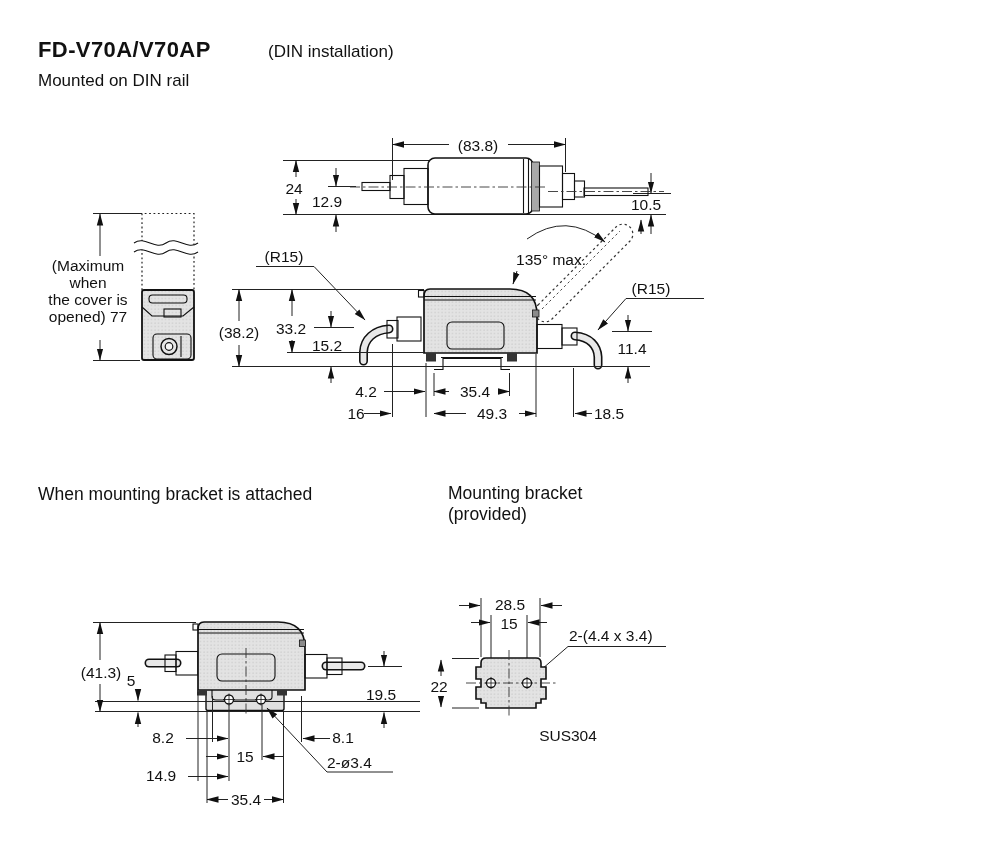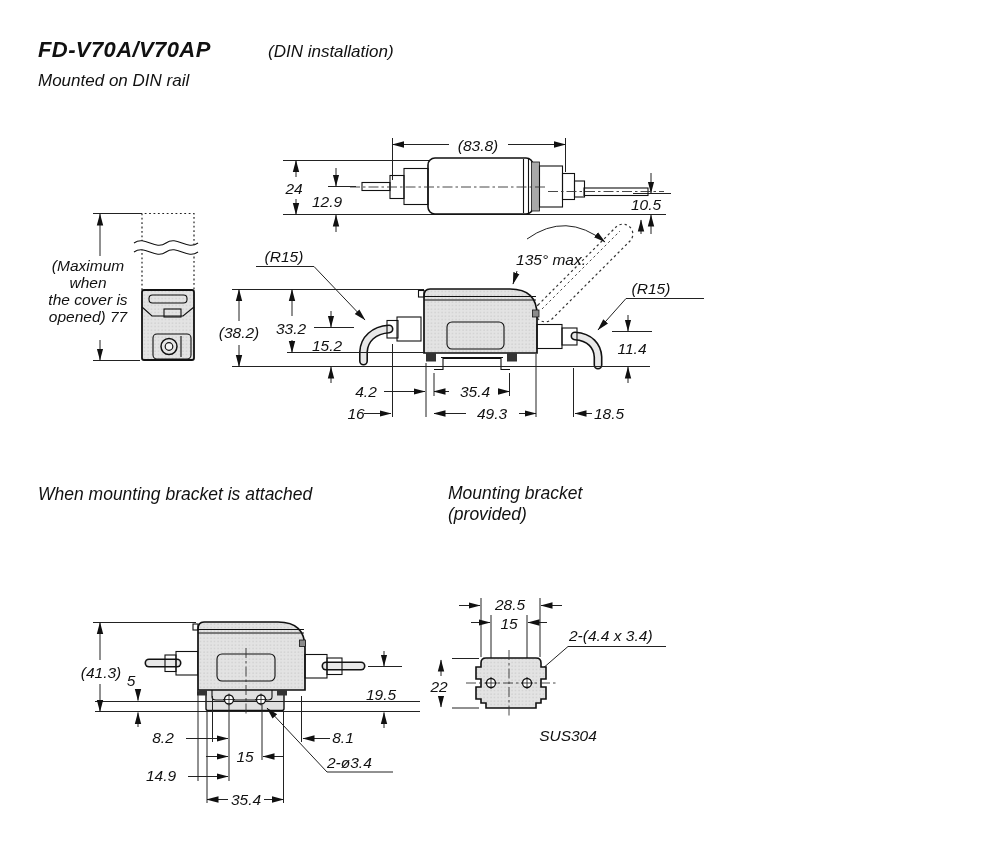--- a/index.html
+++ b/index.html
@@ -1,17 +1,17 @@
 <!DOCTYPE html>
 <html><head>
 <meta charset="utf-8">
 <style>
   html,body{margin:0;padding:0;background:#fff;}
   .page{position:relative;width:907px;height:850px;background:#fff;overflow:hidden;
-        font-family:"Liberation Sans", sans-serif;font-style:italic;}
+        font-family:"Liberation Sans", sans-serif;}
   svg{display:block}
   text{fill:#111;font-family:"Liberation Sans", sans-serif;}
   .t-model{font-size:22px;font-weight:bold;letter-spacing:.4px;}
   .t-label{font-size:17px;}
   .t-cap{font-size:17.5px;}
   .t-dim{font-size:15.5px;}
   .mid{text-anchor:middle;}
   .dl{stroke:#222;stroke-width:1;fill:none;}      
   .ol{stroke:#111;stroke-width:1.6;fill:none;}    
   .ol-thin{stroke:#111;stroke-width:1.1;fill:none;}

